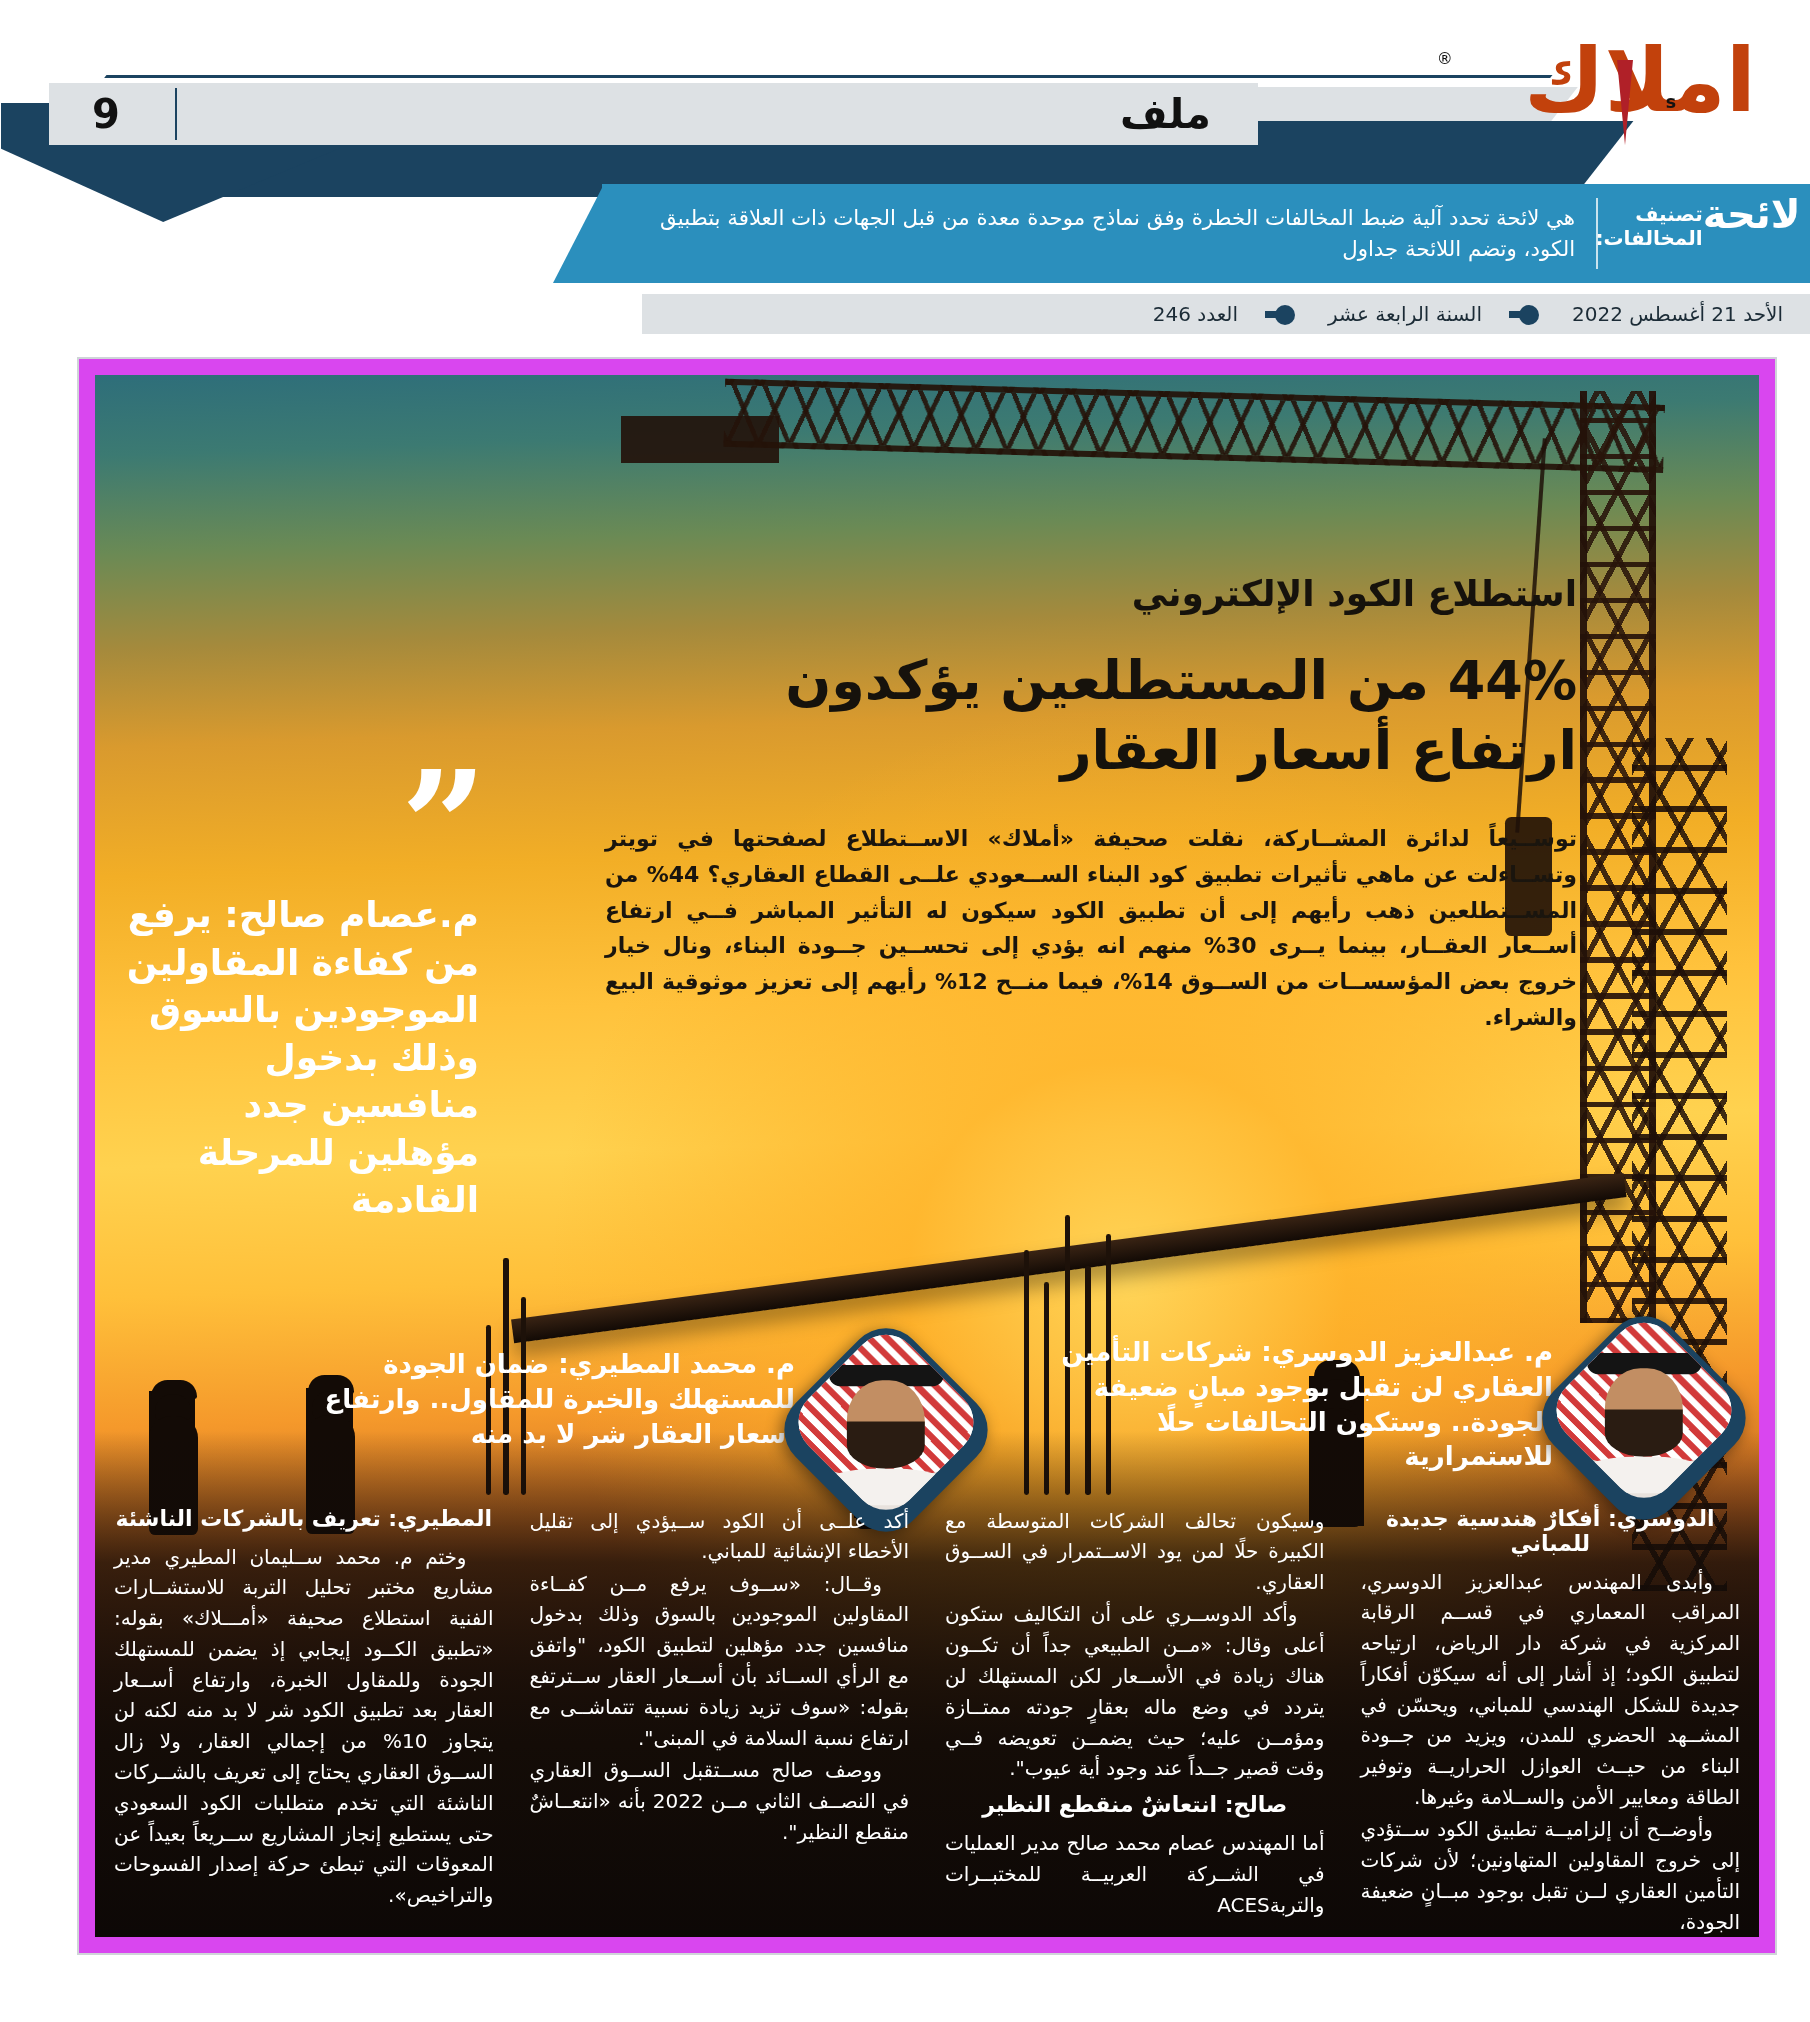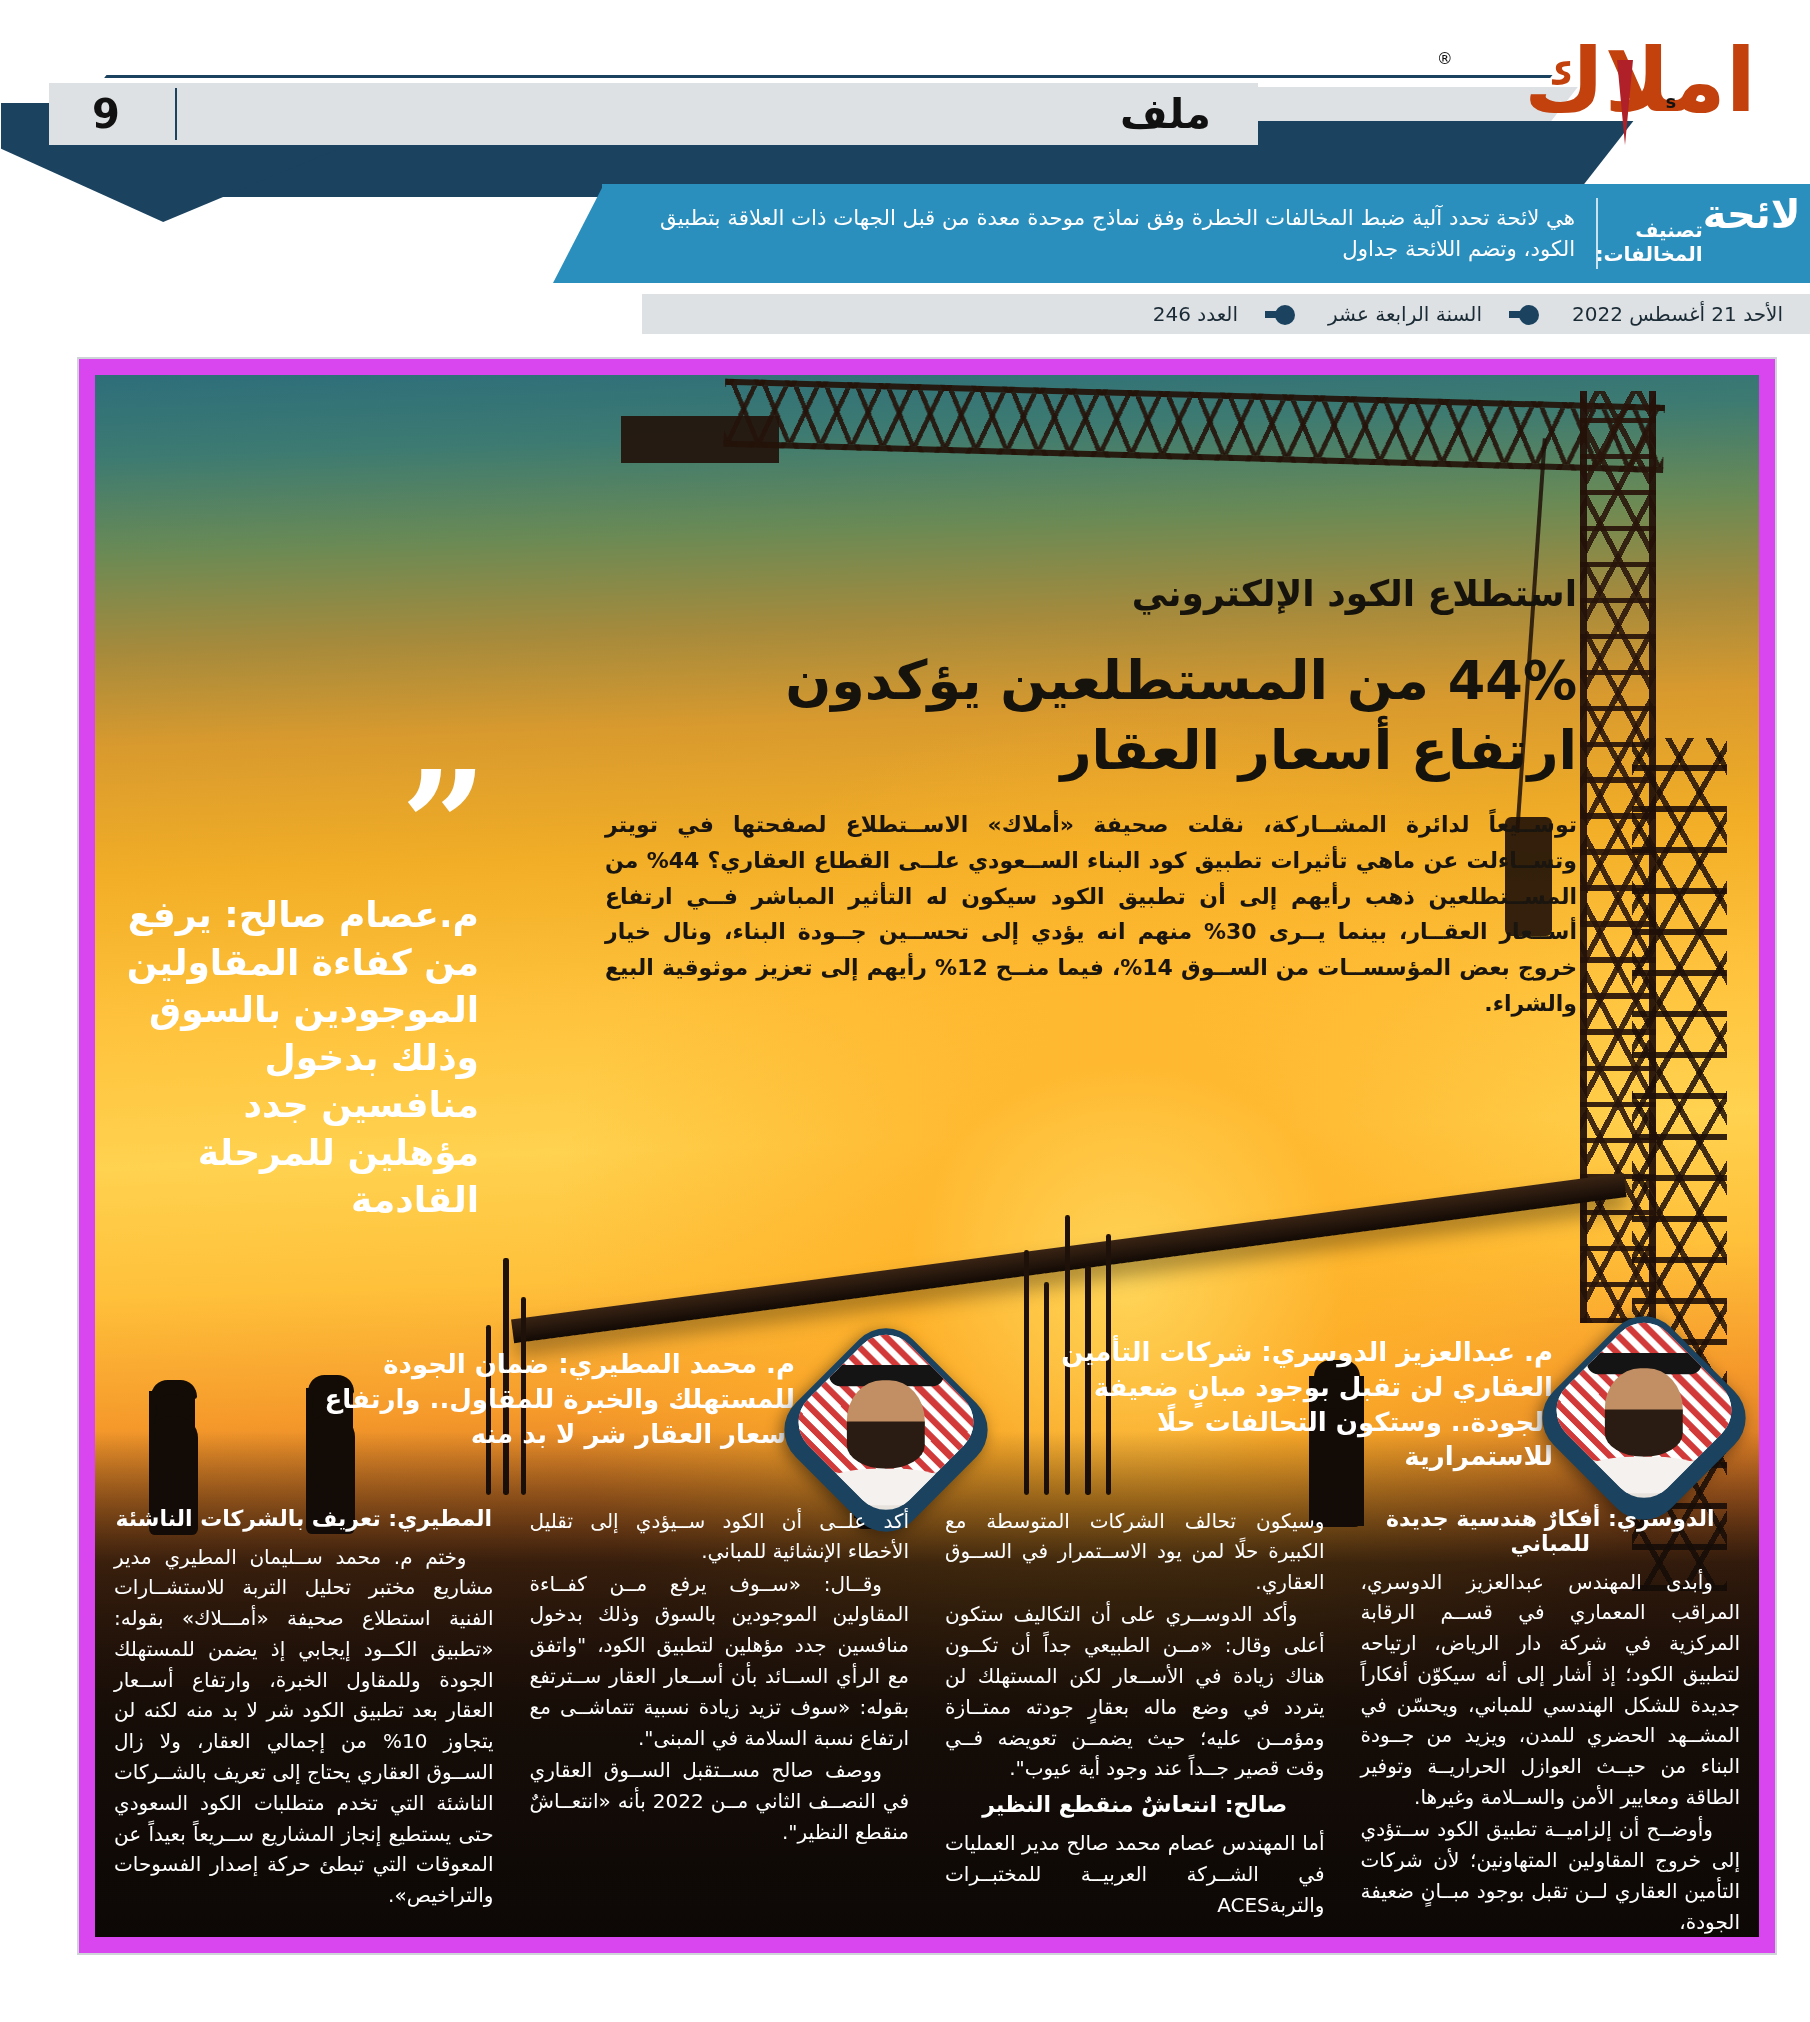--- a/index.html
+++ b/index.html
@@ -77,21 +77,21 @@
   }
   .teal-banner::before {
     content:""; position:absolute; left:-49px; top:0; width:51px; height:99px;
     background:#2b8fbd; clip-path: polygon(100% 0, 100% 100%, 0 100%);
   }
   .tb-title-col {
     width: 213px; padding: 9.5px 24px 8px 11px; text-align: right;
     display: flex; flex-direction: row; justify-content: center;
   }
   .tb-title { font-size: 40px; font-weight: 700; line-height: 1; letter-spacing: -0.8px; }
-  .tb-subtitle { font-size: 20px; font-weight: 600; margin-top: 24px; }
+  .tb-subtitle { font-size: 20px; font-weight: 600; margin-top: 8px; }
   .tb-sep { width: 2.4px; background: rgba(255,255,255,.75); margin: 14.2px 0; }
   .tb-col {
     flex: 1; padding: 9.5px 20.5px; font-size: 21.3px; line-height: 1.42;
     display: flex; flex-direction: column; justify-content: center; text-align: right;
   }
 
   
   .date-strip {
     position: absolute; right: 0; top: 294px; width: 1169px; height: 40px;
     background: #dde1e4; display: flex; align-items: center; justify-content: flex-start;
@@ -189,21 +189,21 @@
   }
   .quote-text { font-size: 36px; font-weight: 700; line-height: 1.32; }
 
   
   .headline-block {
     position: absolute; right: 182px; top: 198px; width: 972px; text-align: right; color:#16120c;
   }
   .kicker { font-size: 36px; font-weight: 700; margin-bottom: 32px; }
   .headline { font-size: 54px; font-weight: 800; line-height: 1.3; }
   .lead {
-    margin-top: 21px; font-size: 22px; line-height: 1.62; color:#1a150e; font-weight:600;
+    margin-top: 35px; font-size: 22px; line-height: 1.62; color:#1a150e; font-weight:600;
     text-align: justify; text-align-last: right;
   }
 
   
   .person { position: absolute; display: flex; align-items: flex-start; gap: 8px; }
   .avatar {
     width: 166px; height: 166px; flex: 0 0 166px; position: relative;
     background: #1b4360; border-radius: 38px; transform: rotate(45deg);
     box-shadow: 0 4.7px 16px rgba(0,0,0,.45);
   }

